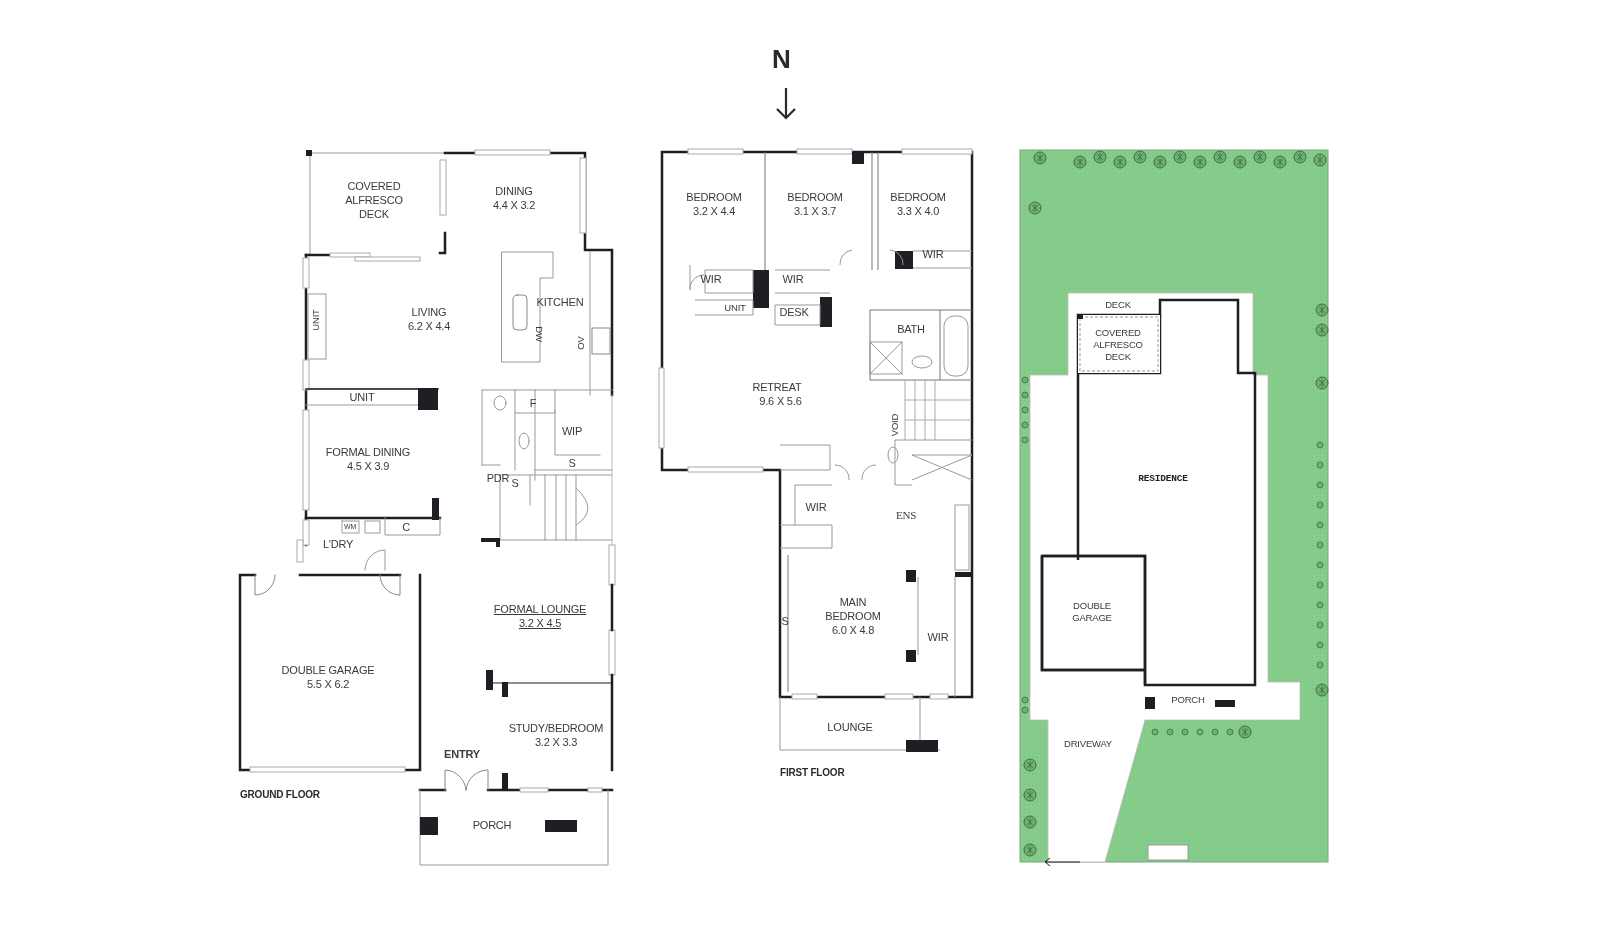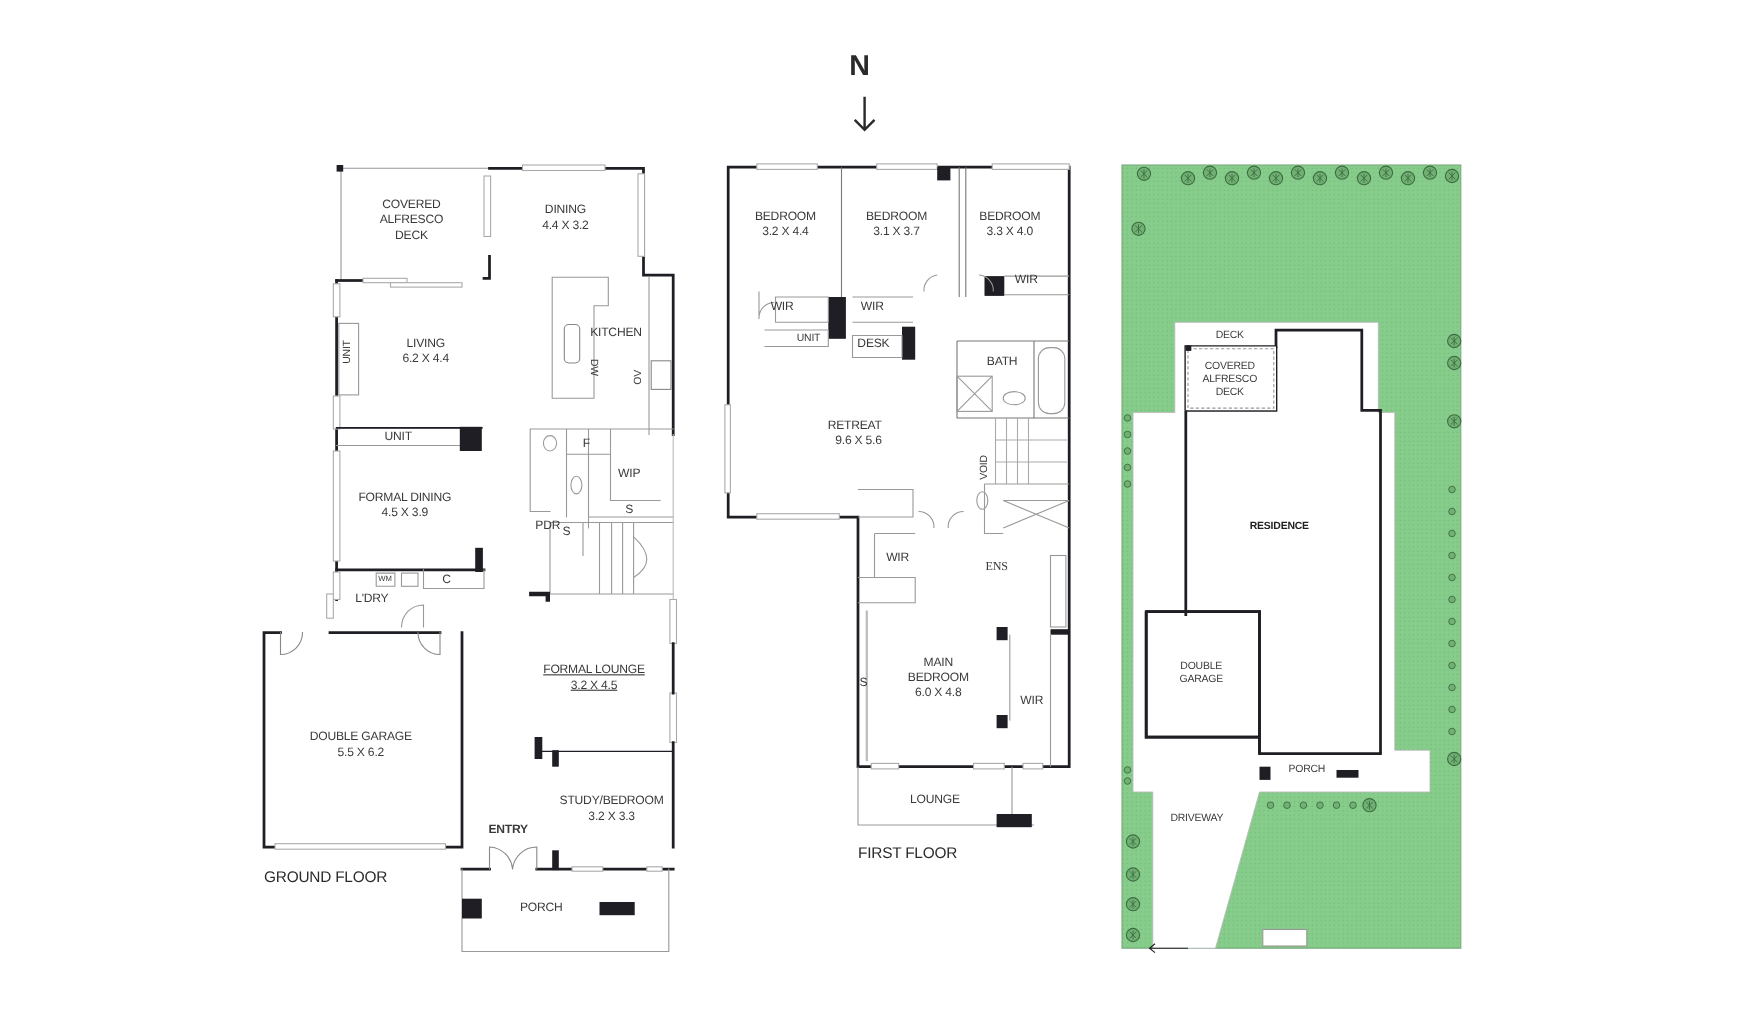--- a/index.html
+++ b/index.html
@@ -1,21 +1,21 @@
 <!DOCTYPE html>
 <html><head>
 <meta charset="utf-8">
 <style>
   html,body{margin:0;padding:0;background:#ffffff;}
   body{width:1600px;height:929px;position:relative;overflow:hidden;font-family:"Liberation Sans",sans-serif;color:#333;}
   svg{position:absolute;left:0;top:0;}
   .lbl{position:absolute;font-size:11px;line-height:14px;text-align:center;color:#3a3a3a;white-space:pre;transform:translate(-50%,0);letter-spacing:-0.2px;}
   .lbl.sm{font-size:9.5px;line-height:12px;}
   .lbl.rot{transform:translate(-50%,-50%) rotate(-90deg);}
-  .title{position:absolute;font-size:14px;font-weight:normal;color:#2b2b2b;letter-spacing:-0.2px;}
+  .title{position:absolute;font-size:10px;font-weight:bold;color:#2b2b2b;letter-spacing:-0.2px;}
   .north{position:absolute;left:772px;top:44px;font-size:26px;font-weight:bold;color:#2a2a2a;}
   .narrow{position:absolute;left:772px;top:84px;width:28px;height:40px;}
 </style>
 </head>
 <body>
 
 <div class="north">N</div>
 <svg class="narrow" style="left:772px;top:86px;" width="28" height="36">
   <path d="M14 2 L14 32 M5 23 L14 32 L23 23" stroke="#2a2a2a" stroke-width="2.2" fill="none"></path>
 </svg>
@@ -219,21 +219,21 @@
     <use href="#tree" x="1245" y="732"></use>
   </g>
 </svg>
 
 <div class="lbl" style="left:374px;top:179px;">COVERED
 ALFRESCO
 DECK</div>
 <div class="lbl" style="left:514px;top:184px;">DINING
 4.4 X 3.2</div>
 <div class="lbl" style="left:560px;top:295px;">KITCHEN</div>
-<div class="lbl" style="left:387px;top:305px;">LIVING
+<div class="lbl" style="left:429px;top:305px;">LIVING
 6.2 X 4.4</div>
 <div class="lbl sm rot" style="left:316px;top:320px;">UNIT</div>
 <div class="lbl sm rot" style="left:539px;top:334px;transform:translate(-50%,-50%) rotate(90deg);">DW</div>
 <div class="lbl sm rot" style="left:581px;top:343px;">OV</div>
 <div class="lbl" style="left:362px;top:390px;">UNIT</div>
 <div class="lbl" style="left:533px;top:396px;">F</div>
 <div class="lbl" style="left:498px;top:423px;margin-top:48px;">PDR</div>
 <div class="lbl" style="left:572px;top:424px;">WIP</div>
 <div class="lbl" style="left:572px;top:456px;">S</div>
 <div class="lbl" style="left:515px;top:476px;">S</div>
@@ -274,17 +274,17 @@
 6.0 X 4.8</div>
 <div class="lbl" style="left:785px;top:614px;">S</div>
 <div class="lbl" style="left:938px;top:630px;">WIR</div>
 <div class="lbl" style="left:850px;top:720px;">LOUNGE</div>
 <div class="title" style="left:780px;top:767px;">FIRST FLOOR</div>
 
 <div class="lbl sm" style="left:1118px;top:299px;">DECK</div>
 <div class="lbl sm" style="left:1118px;top:327px;">COVERED
 ALFRESCO
 DECK</div>
-<div class="lbl sm" style="left:1163px;top:473px;font-weight:bold;color:#222;">RESIDENCE</div>
+<div class="lbl sm" style="left:1163px;top:473px;font-weight:bold;color:#222;font-family:Liberation Mono, monospace;">RESIDENCE</div>
 <div class="lbl sm" style="left:1092px;top:600px;">DOUBLE
 GARAGE</div>
 <div class="lbl sm" style="left:1188px;top:694px;">PORCH</div>
 <div class="lbl sm" style="left:1088px;top:738px;">DRIVEWAY</div>
 
 </body></html>

